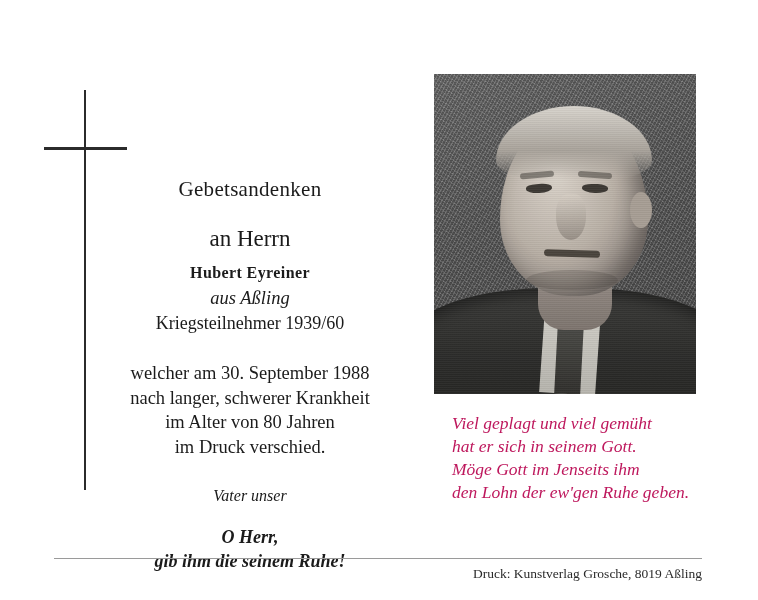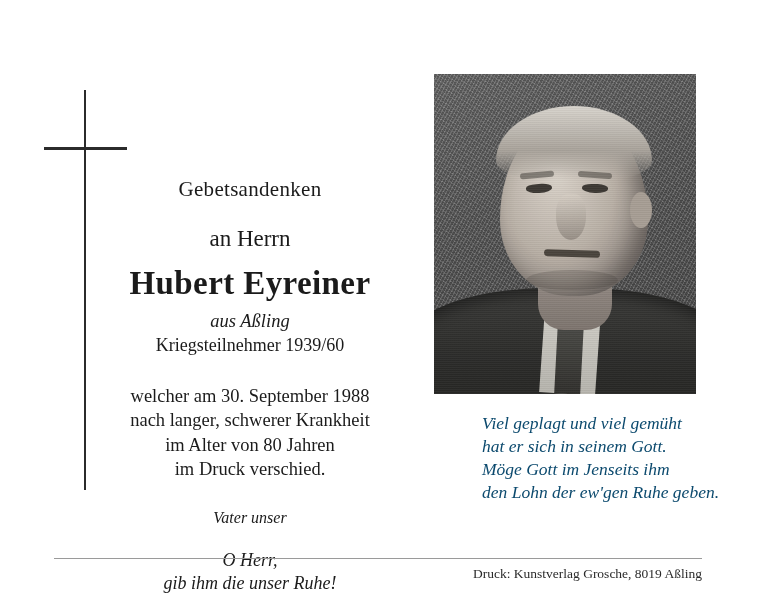--- a/index.html
+++ b/index.html
@@ -64,21 +64,21 @@
     font-size: 21px;
     letter-spacing: 0.3px;
   }
   .gap-md { height: 20px; }
   .gap-lg { height: 26px; }
 
   .l-anherrn {
     font-size: 23px;
   }
   .l-name {
-    font-size: 33px;
+    font-size: 16px;
     font-weight: bold;
     letter-spacing: 0.4px;
     margin-top: 8px;
   }
   .l-aus {
     font-size: 18.5px;
     margin-top: 3px;
     font-style: italic;
   }
   .l-krieg {
@@ -90,20 +90,21 @@
     line-height: 1.42;
   }
   .l-vater {
     font-size: 16px;
     font-style: italic;
   }
   .l-oherr {
     font-size: 18px;
     font-style: italic;
     line-height: 1.45;
+    font-weight: bold;
   }
 
   
   .photo-frame {
     position: absolute;
     left: 434px;
     top: 74px;
     width: 262px;
     height: 320px;
     background: #8d8d8d;
@@ -244,22 +245,21 @@
   }
 
   .verse {
     position: absolute;
     left: 452px;
     top: 412px;
     width: 268px;
     font-style: italic;
     font-size: 17.5px;
     line-height: 1.52;
-    color: #0c4a6e;
-    margin-left: 30px;
+    color: #be185d;
   }
 
   
   .footer-rule {
     position: absolute;
     left: 54px;
     top: 558px;
     width: 648px;
     height: 1px;
     background: #9a9a9a;
@@ -295,21 +295,21 @@
         <div class="line">welcher am 30. September 1988</div>
         <div class="line">nach langer, schwerer Krankheit</div>
         <div class="line">im Alter von 80 Jahren</div>
         <div class="line">im Druck verschied.</div>
       </div>
       <div class="gap-lg"></div>
       <div class="line l-vater">Vater unser</div>
       <div class="gap-md"></div>
       <div class="l-oherr">
         <div class="line">O Herr,</div>
-        <div class="line">gib ihm die unser Ruhe!</div>
+        <div class="line">gib ihm die seinem Ruhe!</div>
       </div>
     </div>
   </div>
 
   <div class="photo-frame">
     <div class="bg"></div>
     <div class="suit"></div>
     <div class="shirt"></div>
     <div class="tie"></div>
     <div class="neck"></div>

